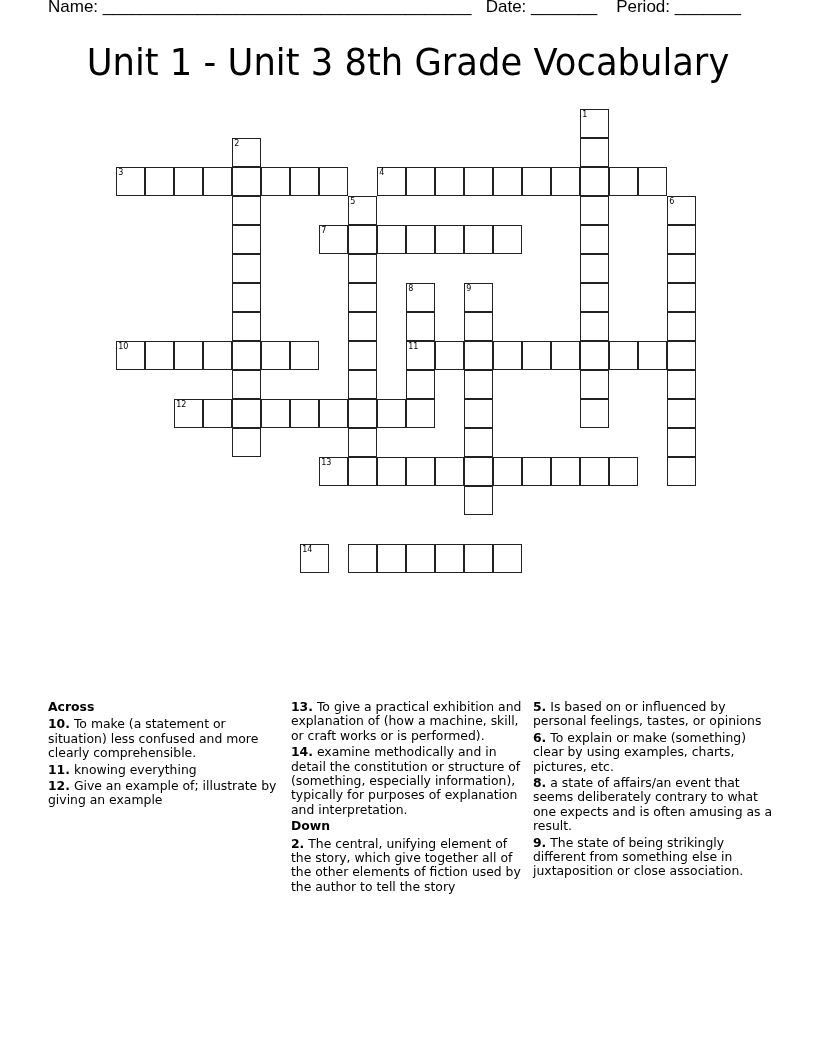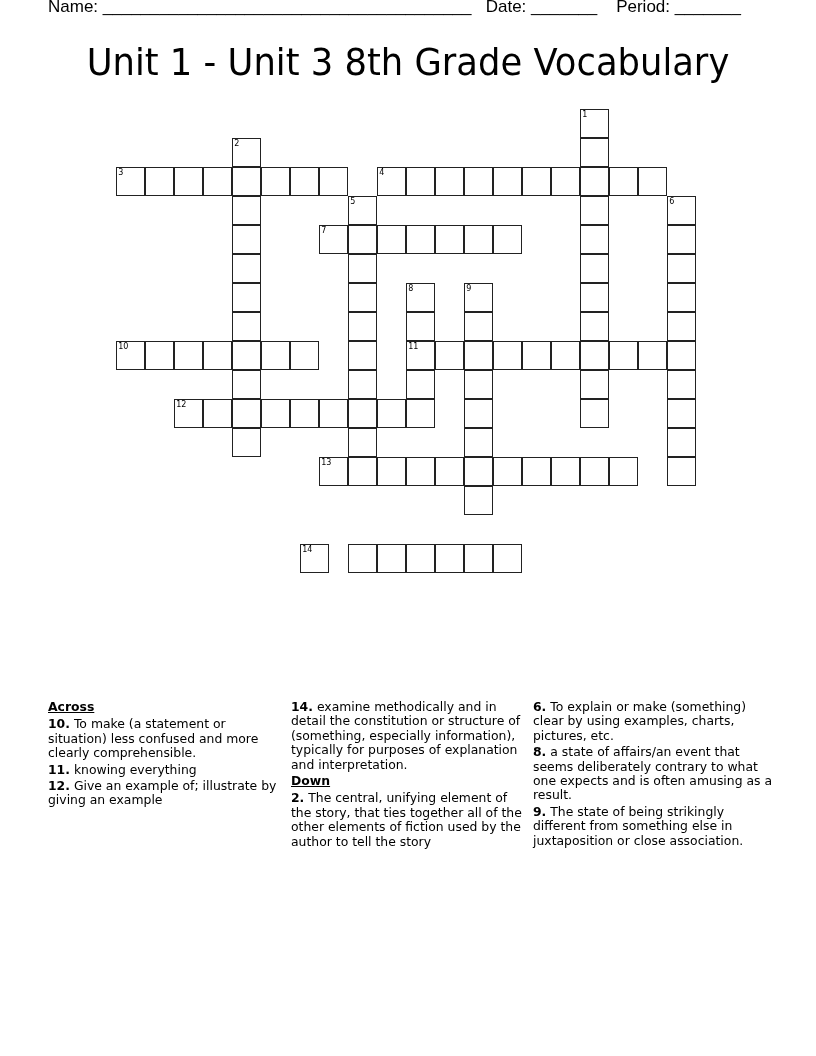--- a/index.html
+++ b/index.html
@@ -6,21 +6,21 @@
   body { width: 816px; height: 1056px; position: relative; overflow: hidden; color: #000; font-family: "DejaVu Sans", sans-serif; }
   .header-line { position: absolute; top: -3px; left: 48px; font-family: "Liberation Sans", sans-serif; font-size: 17px; white-space: pre; }
   .title { position: absolute; top: 40px; left: 0; width: 816px; text-align: center; font-family: "DejaVu Sans", sans-serif; font-size: 38px; letter-spacing: 0px; transform: scaleX(0.93); transform-origin: center; }
   #grid { position: absolute; left: 0; top: 0; width: 816px; height: 700px; }
   .cell { position: absolute; width: 29px; height: 29px; box-sizing: border-box; border: 1.5px solid #222; background: #fff; margin-left: -0.75px; margin-top: -0.75px; }
   .cell .num { position: absolute; top: 0px; left: 1px; font-family: "DejaVu Sans", sans-serif; font-size: 8px; line-height: 9px; }
   .clues { position: absolute; top: 700px; font-family: "DejaVu Sans", sans-serif; font-size: 12.4px; line-height: 14.4px; }
   .col1 { left: 48px; width: 240px; }
   .col2 { left: 291px; width: 240px; }
   .col3 { left: 533px; width: 240px; }
-  .sec-head { font-weight: bold; text-decoration: underline; margin-bottom: 3px; }
+  .sec-head { font-weight: bold; margin-bottom: 3px; }
   .clue { margin-bottom: 2px; }
   .clue b { font-weight: bold; }
 </style>
 </head>
 <body>
 
 <div class="header-line"><span>Name: _______________________________________</span>   <span>Date: _______</span>    <span>Period: _______</span></div>
 
 <div class="title">Unit 1 - Unit 3 8th Grade Vocabulary</div>
 
@@ -167,22 +167,24 @@
   </div>
 
 <div class="clues col1">
   <div class="sec-head">Across</div>
   <div class="clue"><b>10.</b> <span>To make (a statement or situation) less confused and more clearly comprehensible.</span></div>
   <div class="clue"><b>11.</b> <span>knowing everything</span></div>
   <div class="clue"><b>12.</b> <span>Give an example of; illustrate by giving an example</span></div>
 </div>
 
 <div class="clues col2">
+  <div class="clue"><b>13.</b> <span>To give a practical exhibition and explanation of (how a machine, skill, or craft works or is performed).</span></div>
   <div class="clue"><b>14.</b> <span>examine methodically and in detail the constitution or structure of (something, especially information), typically for purposes of explanation and interpretation.</span></div>
   <div class="sec-head">Down</div>
-  <div class="clue"><b>2.</b> <span>The central, unifying element of the story, that ties together all of the other elements of fiction used by the author to tell the story</span></div>
+  <div class="clue"><b>2.</b> <span>The central, unifying element of the story, which give together all of the other elements of fiction used by the author to tell the story</span></div>
 </div>
 
 <div class="clues col3">
+  <div class="clue"><b>5.</b> <span>Is based on or influenced by personal feelings, tastes, or opinions</span></div>
   <div class="clue"><b>6.</b> <span>To explain or make (something) clear by using examples, charts, pictures, etc.</span></div>
   <div class="clue"><b>8.</b> <span>a state of affairs/an event that seems deliberately contrary to what one expects and is often amusing as a result.</span></div>
   <div class="clue"><b>9.</b> <span>The state of being strikingly different from something else in juxtaposition or close association.</span></div>
 </div>
 
 </body></html>

